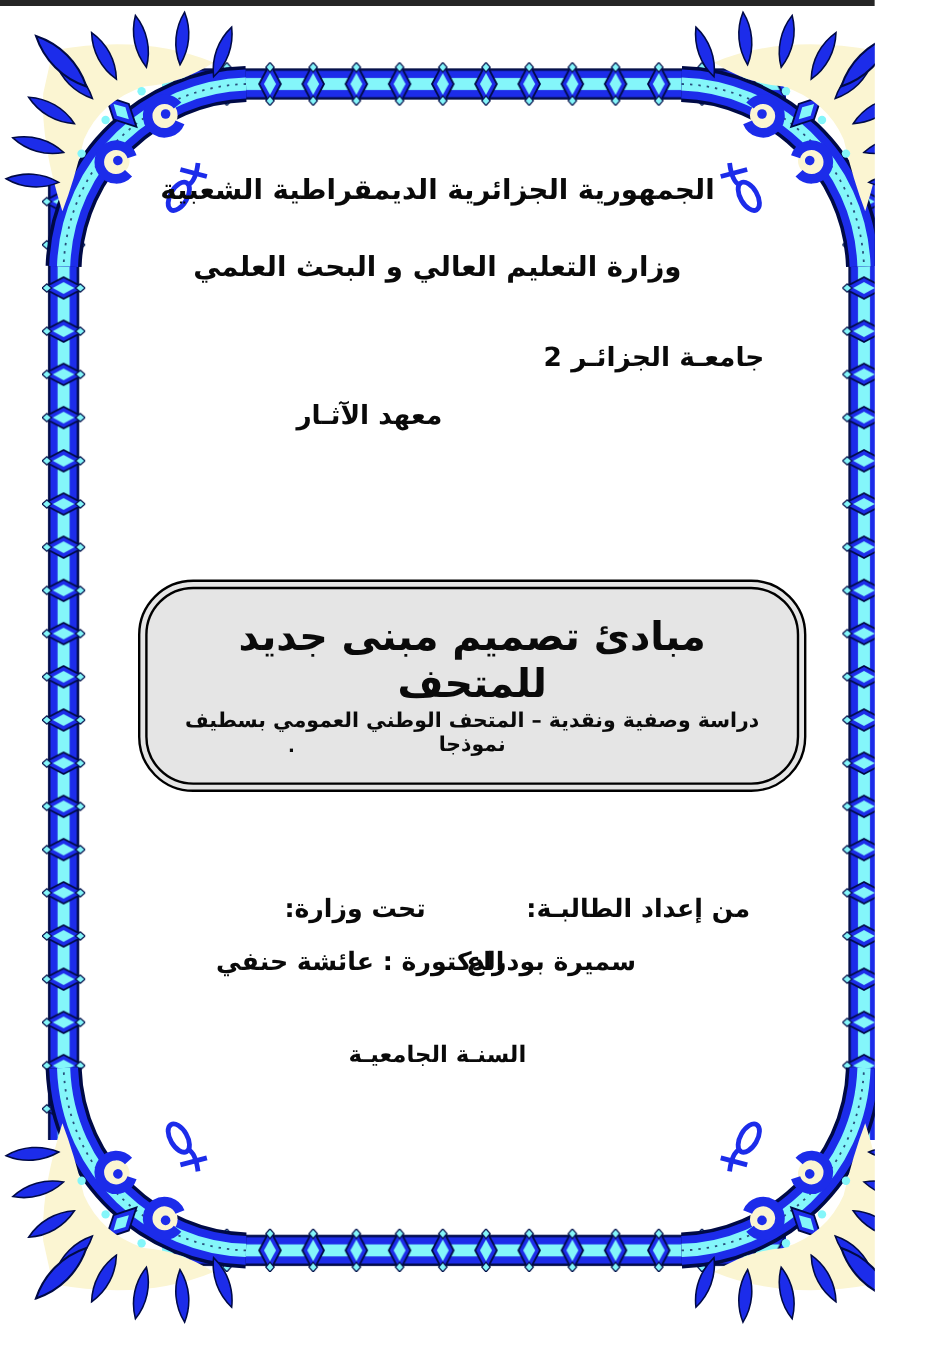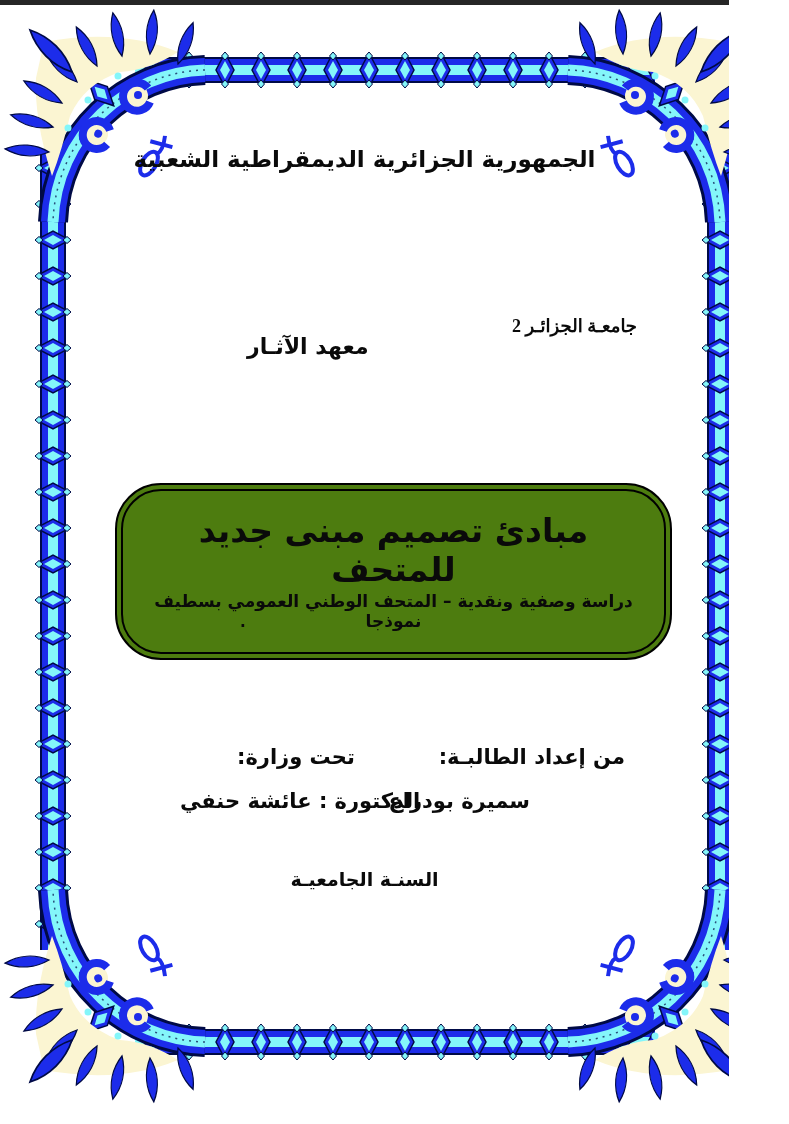--- a/index.html
+++ b/index.html
@@ -14,26 +14,26 @@
   .page{
     position:relative;width:729px;height:1124px;background:#ffffff;overflow:hidden;
     font-family:"DejaVu Sans",sans-serif;color:var(--text);
   }
   .topbar{position:absolute;top:0;left:0;right:0;height:5px;background:var(--top-bar);}
   svg.border{position:absolute;left:0;top:0;}
   .txt{position:absolute;direction:rtl;font-weight:bold;white-space:nowrap;}
   .center{left:75px;right:75px;text-align:center;}
   .republic{top:146px;font-size:23px;}
   .ministry{top:210px;font-size:23px;}
-  .university{top:315px;right:92px;font-size:18px;font-family:Liberation Serif, serif;}
+  .university{top:286px;right:92px;font-size:22px;}
   .institute{top:299px;left:247px;font-size:22px;margin-top:35px;}
   .degree{top:399px;font-size:22px;}
   .title-box{
     position:absolute;left:115px;top:483px;width:553px;height:173px;
-    border:2px solid #000;border-radius:46px;background:#4d7c0f;
+    border:2px solid #000;border-radius:46px;background:#e5e5e5;
   }
   .title-box::before{
     content:"";position:absolute;inset:4px;border:2px solid #000;border-radius:40px;pointer-events:none;
   }
   .thesis-title{position:absolute;left:15px;right:15px;top:26px;text-align:center;direction:rtl;
     font-weight:bold;font-size:33px;letter-spacing:1px;}
   .thesis-subtitle{position:absolute;left:15px;right:15px;top:106px;text-align:center;direction:rtl;
     font-weight:bold;font-size:17px;}
   .subtitle-dot{position:absolute;left:123px;top:128px;font-size:15px;font-weight:bold;}
   .prepared{top:745px;right:104px;font-size:21px;}
@@ -150,20 +150,21 @@
       </g>
     <g>
         <use href="#cornerTL" transform="translate(0,1112) scale(1,-1)"></use>
       </g>
     <g>
         <use href="#cornerTL" transform="translate(773,1112) scale(-1,-1)"></use>
       </g>
   </svg>
 
   <div class="txt center republic">الجمهورية الجزائرية الديمقراطية الشعبية</div>
+  <div class="txt center ministry">وزارة التعليم العالي و البحث العلمي</div>
 
   <div class="txt university">جامعـة الجزائـر 2</div>
   <div class="txt institute">معهد الآثـار</div>
 
 
   <div class="title-box">
     <div class="thesis-title">مبادئ تصميم مبنى جديد للمتحف</div>
     <div class="thesis-subtitle">دراسة وصفية ونقدية – المتحف الوطني العمومي بسطيف نموذجا</div>
     <div class="subtitle-dot">.</div>
   </div>

